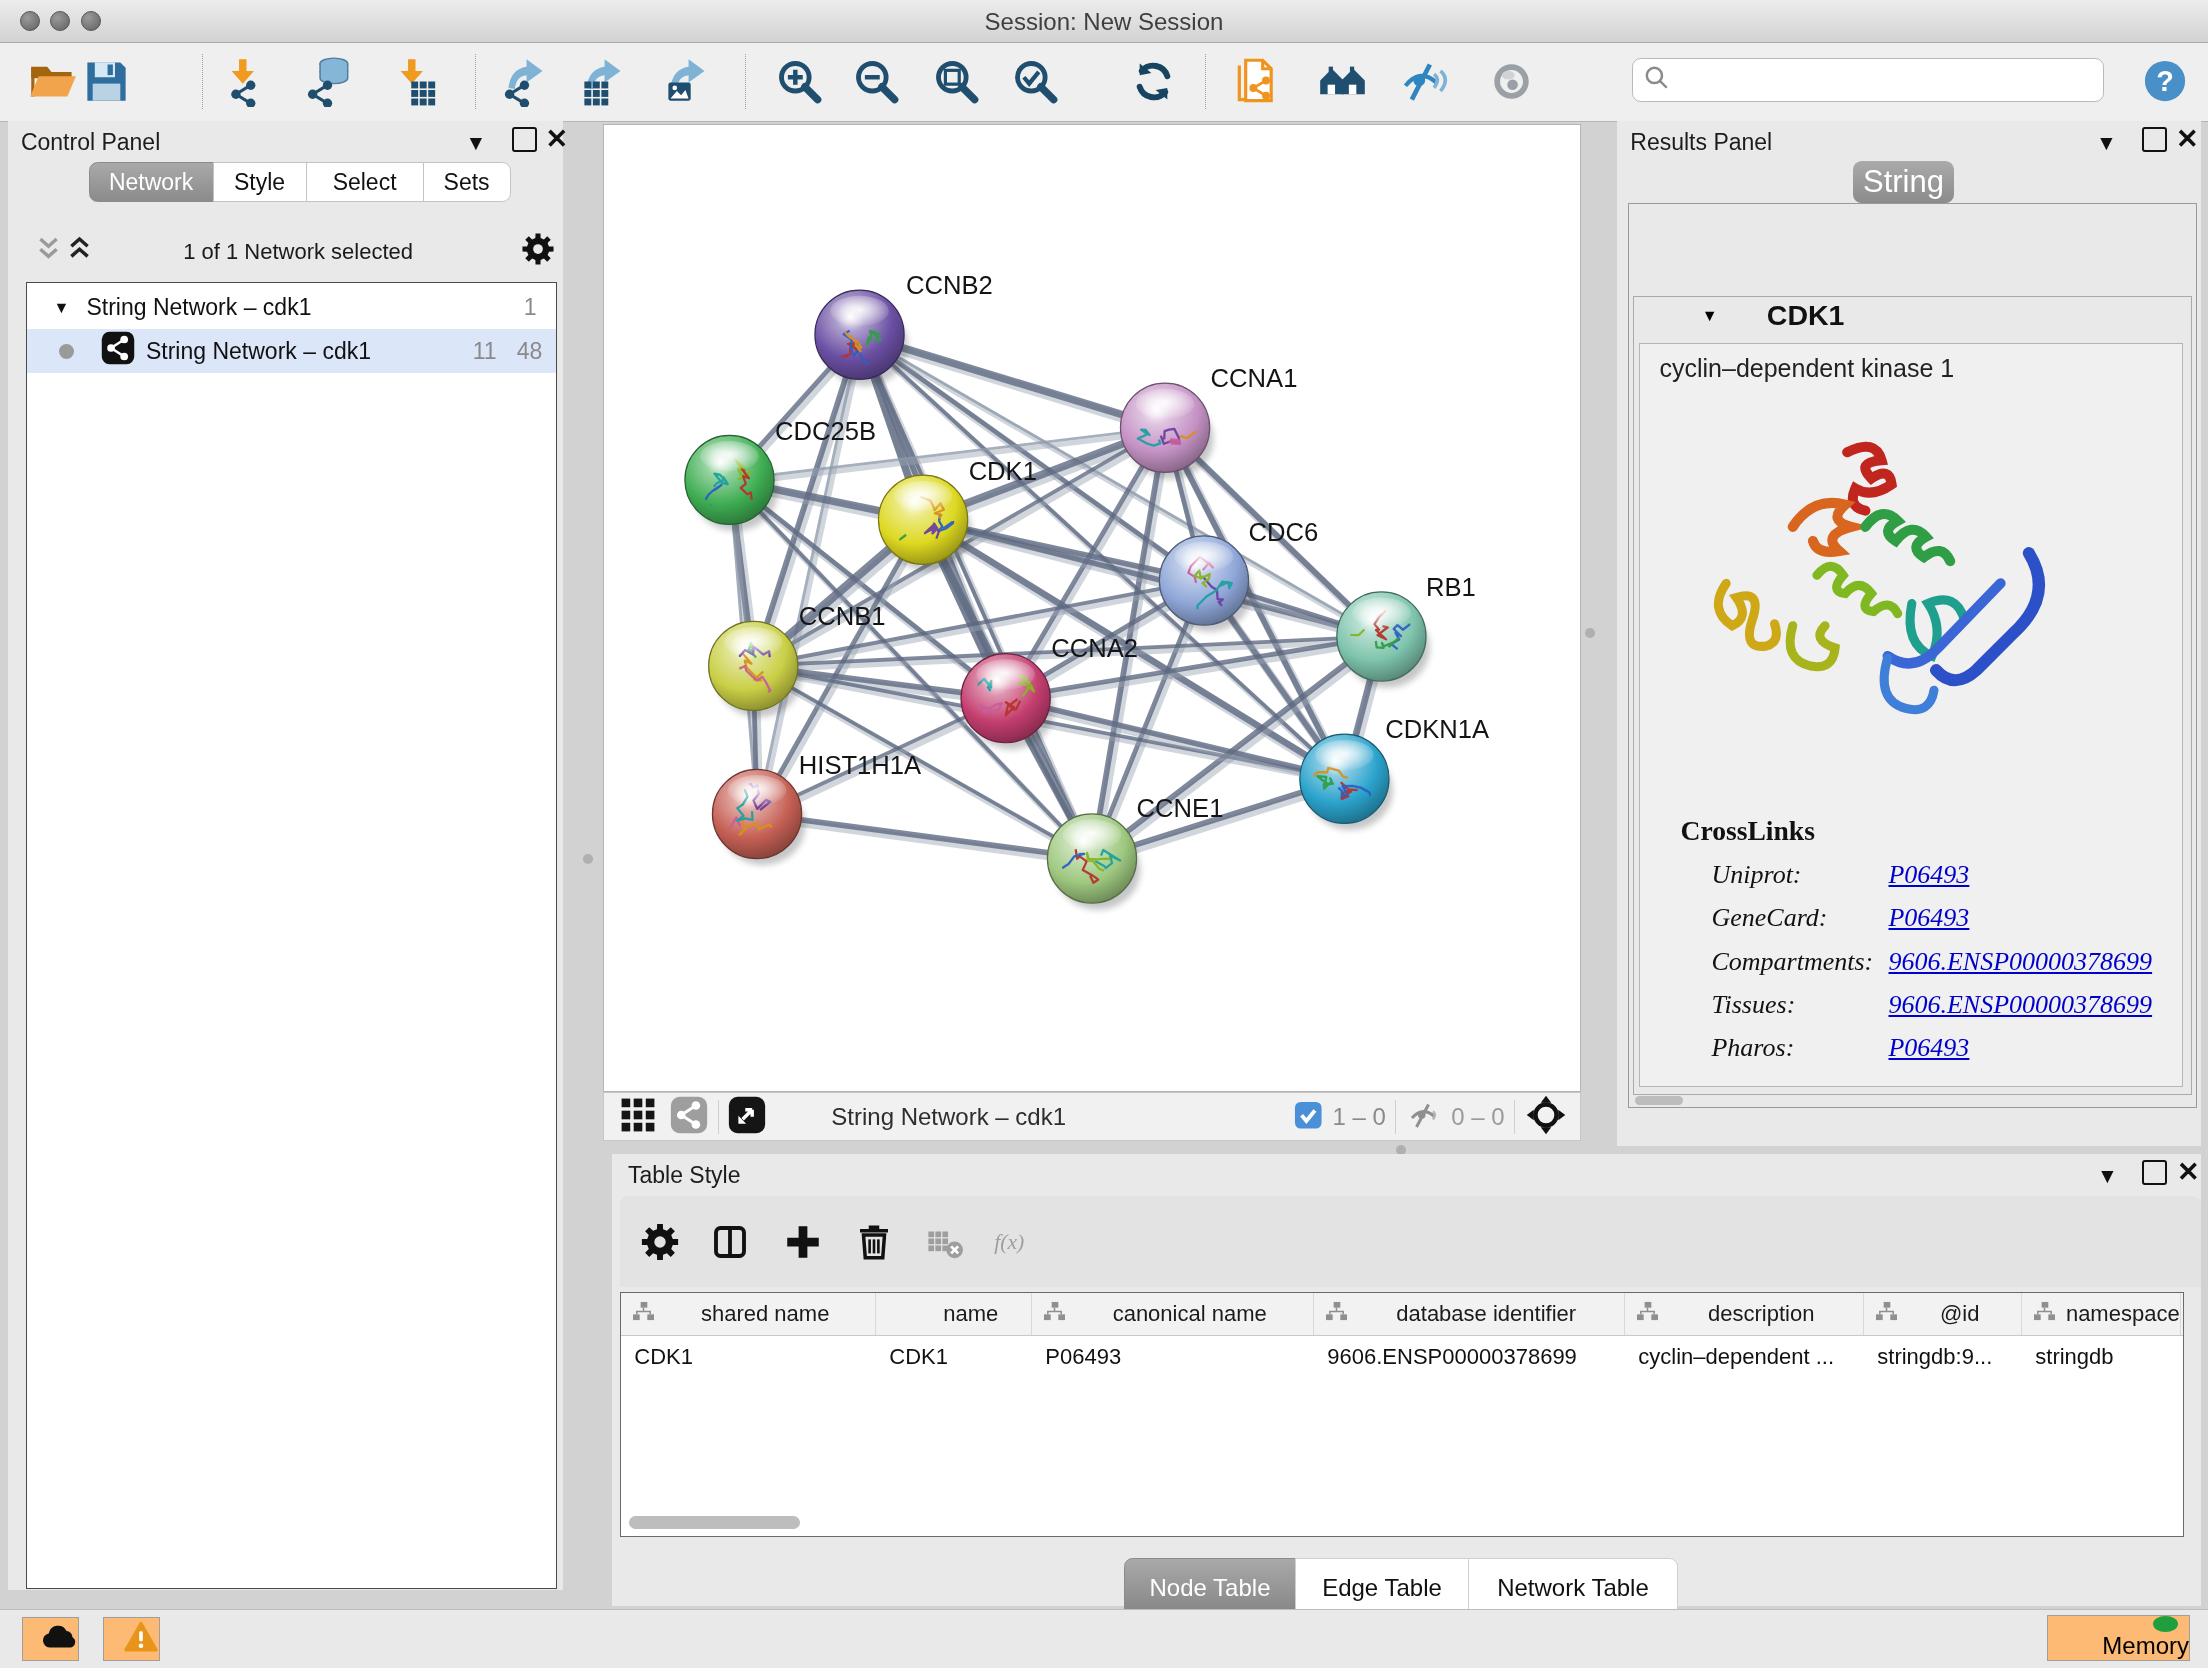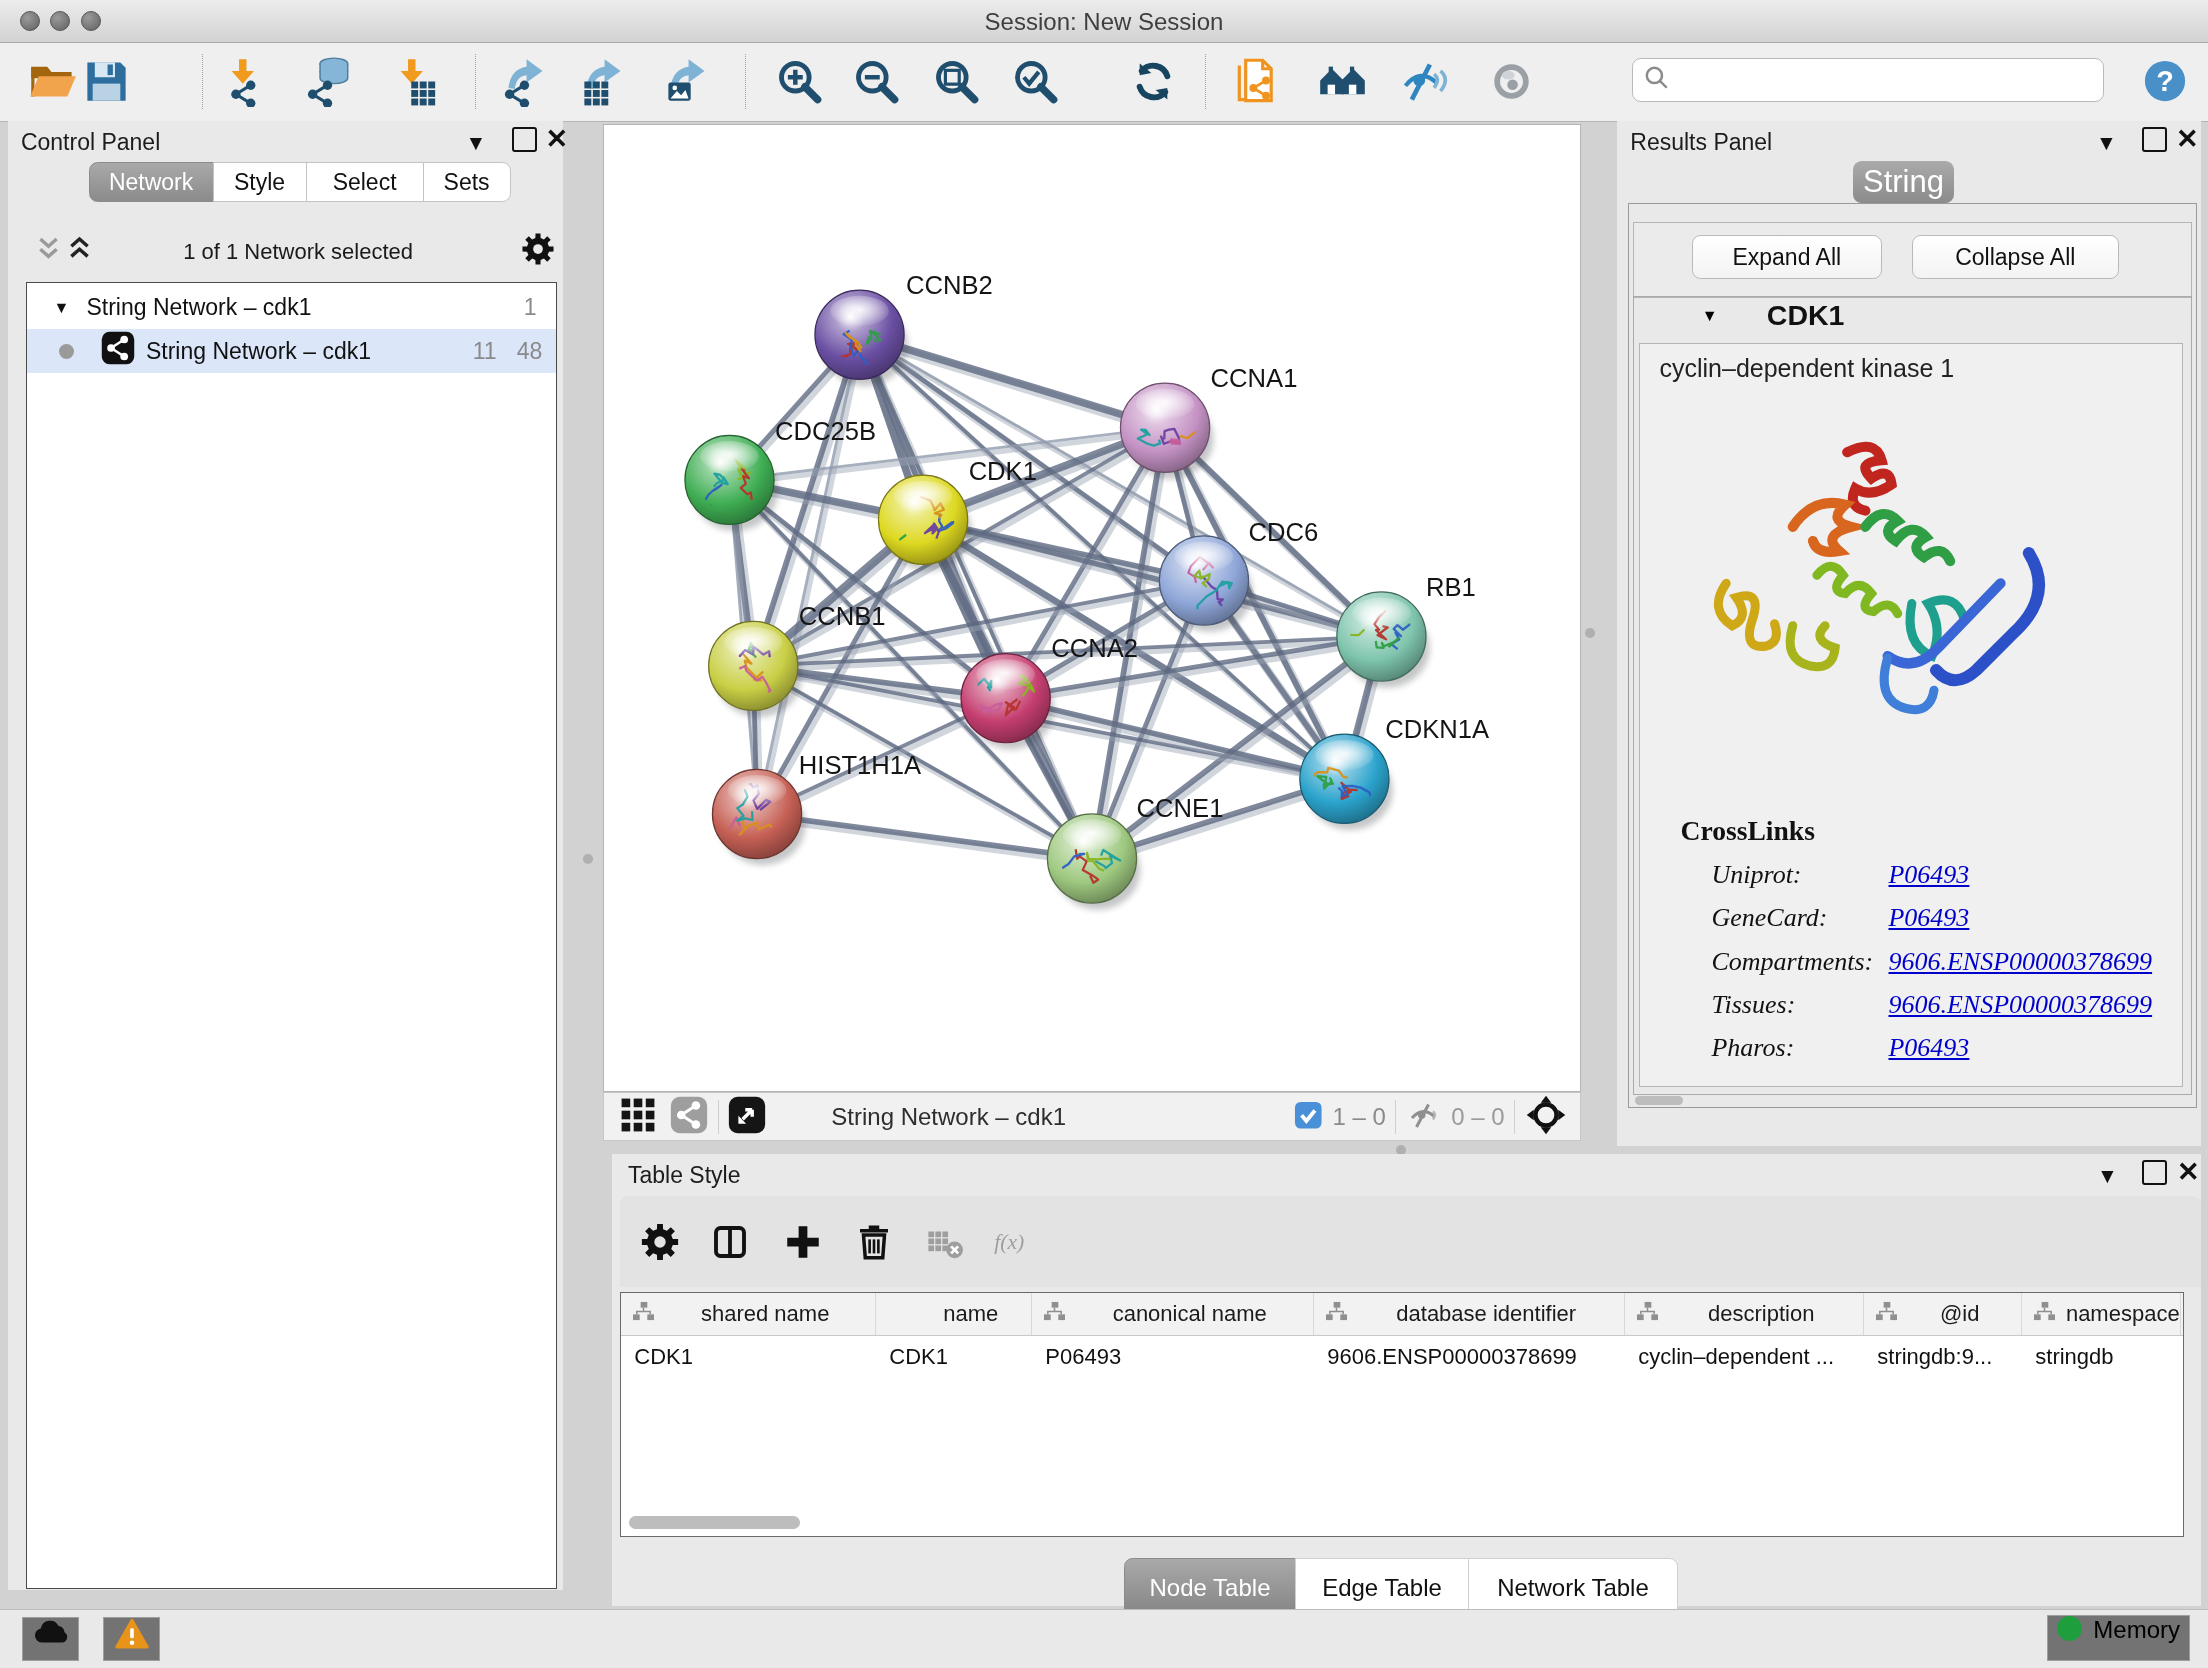--- a/index.html
+++ b/index.html
@@ -63,22 +63,22 @@
   .td{display:flex;align-items:center;box-sizing:border-box;padding-left:13.3px;font-size:22px;
     color:#111;overflow:hidden;white-space:nowrap;}
   .btabs{position:absolute;left:1125px;top:1558px;display:flex;}
   .btabs .tab{height:60px;box-sizing:border-box;border:1px solid #cfcfcf;background:#fff;color:#111;
     font-size:24px;display:flex;align-items:center;justify-content:center;cursor:pointer;margin-left:-1px;}
   .btabs .tab.sel{background:linear-gradient(#a9a9a9,#848484);color:#fff;border-color:#8b8b8b;border-radius:8.6px;}
   .btabs .tab:first-child{border-radius:8.6px 0 0 8.6px;}
   .btabs .tab:last-child{border-radius:0 8.6px 8.6px 0;}
   
   .statusbar{left:0;top:1609px;width:2208px;height:59px;background:#e9e9e9;border-top:1px solid #bdbdbd;}
-  .sbtn{position:absolute;background:#737373;border:1.9px solid #9e9e9e;display:flex;
-    align-items:flex-start;justify-content:center;cursor:pointer;}
+  .sbtn{position:absolute;background:#fdba74;border:1.9px solid #9e9e9e;display:flex;
+    align-items:flex-end;justify-content:center;cursor:pointer;flex-direction:column;}
   .dot-handle{width:9.5px;height:9.5px;border-radius:50%;background:#b0b0b0;}
   .scroll-thumb{background:#bdbdbd;border-radius:6.7px;}
 </style>
 </head>
 <body>
 
 <div class="abs titlebar">
   <div class="abs tl" style="left:20px"></div>
   <div class="abs tl" style="left:50px"></div>
   <div class="abs tl" style="left:81px"></div>
@@ -730,24 +730,20 @@
 </div>
 
 <div class="abs dock" style="left:1617px;top:121px;width:584px;height:1025px">
   <div class="abs panel-title" style="left:13.3px;top:7.6px">Results Panel</div>
   <div class="abs hbtn" style="left:479px;top:11.4px">▼</div>
   <div class="abs hbox" style="left:525px;top:5.7px"></div>
   <div class="abs hx" style="left:559px;top:1.9px">✕</div>
 </div>
 <div class="abs rtab">String</div>
 <div class="abs rbox">
-  <div class="abs" style="left:3.8px;top:18px;width:557px;height:74px;border:1.9px solid #b5b5b5;background:#ebebeb">
-    <div class="btn abs" style="left:58px;top:12.4px;width:188px;height:42px">Expand All</div>
-    <div class="btn abs" style="left:278px;top:12.4px;width:205px;height:42px">Collapse All</div>
-  </div>
   <div class="abs" style="left:3.8px;top:92px;width:557px;height:797px;border:1.9px solid #aaa">
     <div class="abs" style="left:68px;top:9.5px;font-size:16px">▼</div>
     <div class="abs" style="left:133px;top:1.9px;font-size:28.5px;font-weight:bold;color:#111">CDK1</div>
     <div class="abs" style="left:5.7px;top:46px;width:542px;height:742px;border:1.9px solid #b5b5b5;background:#f0f0f0">
       <div class="abs" style="left:19px;top:9.5px;font-size:25px;color:#222">cyclin–dependent kinase 1</div>
       <div class="abs" style="left:52px;top:90px">
         <svg width="371" height="333" viewBox="0 0 360 330">
           <g fill="none" stroke-linecap="round">
             <path d="M150 18 q28 -14 34 8 q-26 2 -10 18 q18 -12 20 6 q-20 14 -36 4 q-8 18 10 22" stroke="#c0261e" stroke-width="10"></path>
             <path d="M96 92 q20 -30 52 -22 q-18 16 6 22 q-30 8 -12 24 q-22 4 -26 -10" stroke="#d9661e" stroke-width="10"></path>

